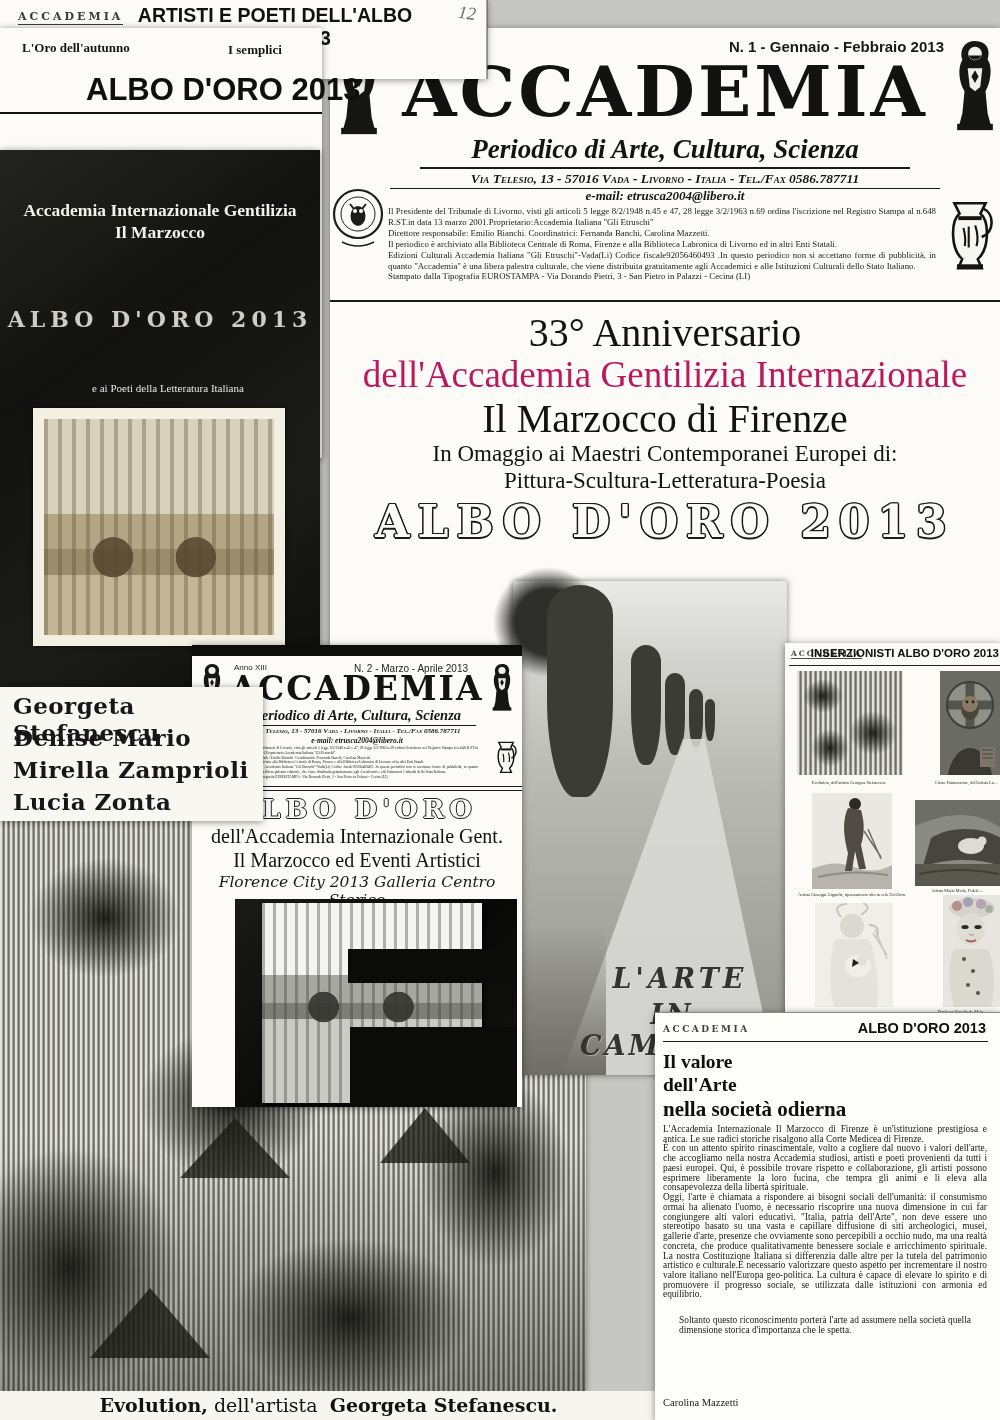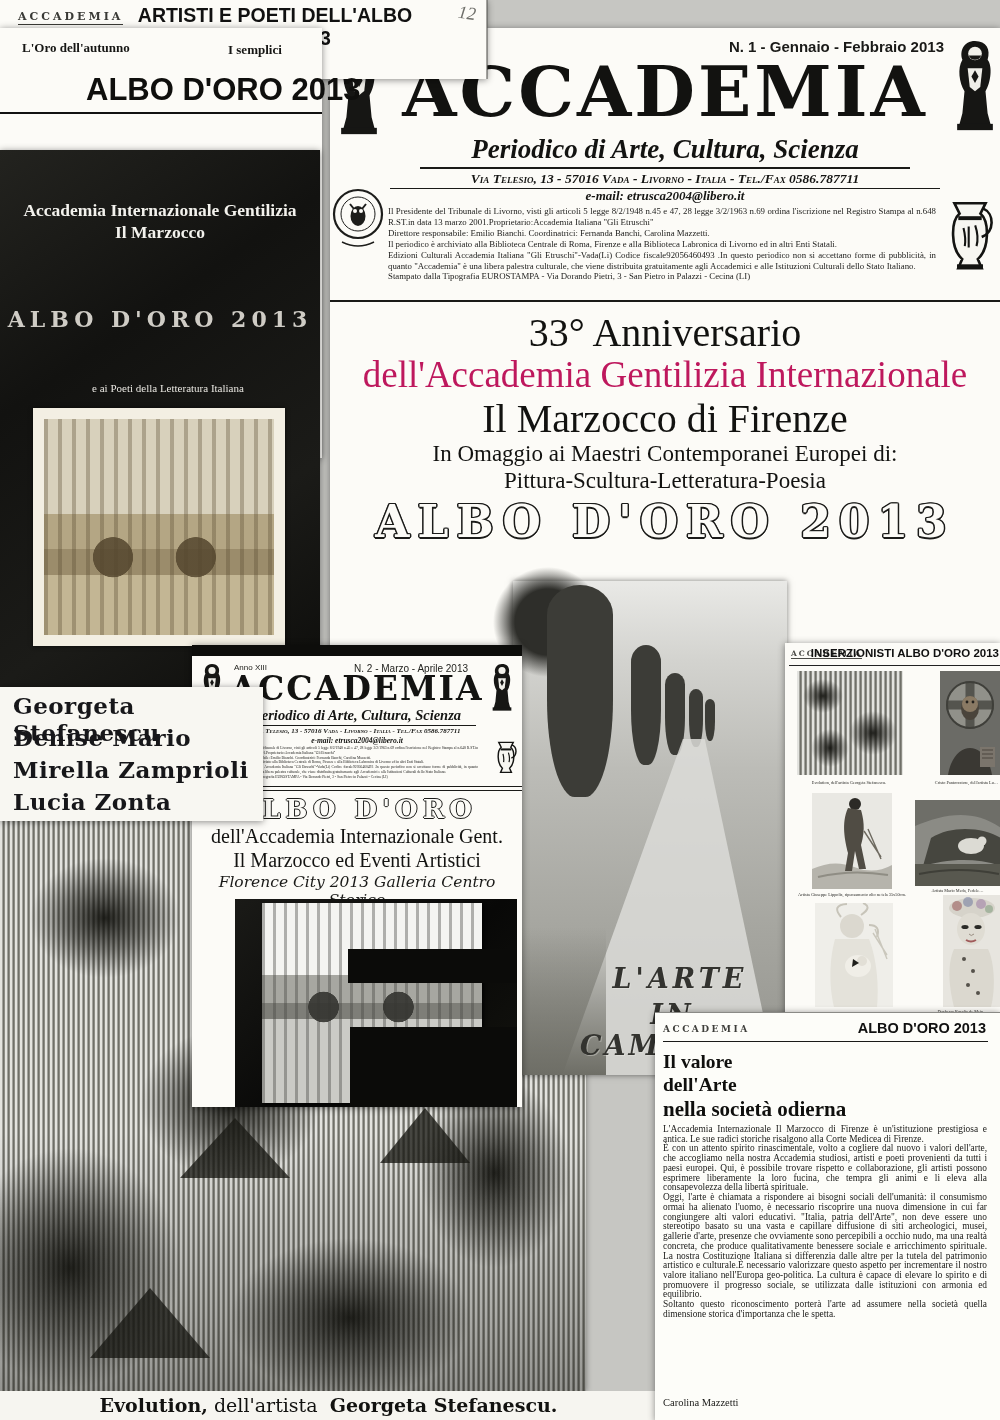--- a/index.html
+++ b/index.html
@@ -321,20 +321,20 @@
     <div class="abs dserif b" style="left:8px;top:11px;font-size:9px;letter-spacing:2.5px;color:#3e3e3a;">ACCADEMIA</div>
     <div class="abs sans b" style="right:14px;top:7px;font-size:14.5px;color:#101010;">ALBO D'ORO 2013</div>
     <div class="abs" style="left:8px;right:12px;top:28px;border-top:1.8px solid #1a1a18;"></div>
     <div class="abs serif b" style="left:8px;top:38px;font-size:19.5px;color:#0f0f0d;">Il valore</div>
     <div class="abs serif b" style="left:8px;top:61px;font-size:19.5px;color:#0f0f0d;">dell'Arte</div>
     <div class="abs serif b" style="left:8px;top:84px;font-size:21px;color:#0f0f0d;text-align:right;">nella società odierna</div>
     <div class="abs serif" style="left:8px;right:13px;top:112px;font-size:9.4px;line-height:1.035;text-align:justify;color:#1a1a18;">
       <p style="margin:0;">L'Accademia Internazionale Il Marzocco di Firenze è un'istituzione prestigiosa e antica. Le sue radici storiche risalgono alla Corte Medicea di Firenze.</p>
       <p style="margin:0;">È con un attento spirito rinascimentale, volto a cogliere dal nuovo i valori dell'arte, che accogliamo nella nostra Accademia studiosi, artisti e poeti provenienti da tutti i paesi europei. Qui, è possibile trovare rispetto e collaborazione, gli artisti possono esprimere liberamente la loro fucina, che tempra gli animi e li eleva alla consapevolezza della libertà spirituale.</p>
       <p style="margin:0;">Oggi, l'arte è chiamata a rispondere ai bisogni sociali dell'umanità: il consumismo ormai ha alienato l'uomo, è necessario riscoprire una nuova dimensione in cui far congiungere alti valori educativi. "Italia, patria dell'Arte", non deve essere uno stereotipo basato su una vasta e capillare diffusione di siti archeologici, musei, gallerie d'arte,  presenze che ovviamente sono percepibili a occhio nudo, ma una realtà concreta, che produce qualitativamente benessere sociale e arricchimento spirituale. La nostra Costituzione Italiana si differenzia dalle altre per la tutela del patrimonio artistico e culturale.È necessario valorizzare questo aspetto per incrementare il nostro valore italiano nell'Europa geo-politica. La cultura è capace di elevare lo spirito e di promuovere il progresso sociale, se utilizzata dalle istituzioni con armonia ed equilibrio.</p>
-      <p style="margin:0;">Soltanto questo riconoscimento porterà l'arte ad assumere nella società quella dimensione storica d'importanza che le spetta.</p>
+      <p style="margin:16px;">Soltanto questo riconoscimento porterà l'arte ad assumere nella società quella dimensione storica d'importanza che le spetta.</p>
     </div>
     <div class="abs serif" style="left:8px;top:384px;font-size:10.5px;color:#1a1a18;">Carolina Mazzetti</div>
   </div>
 
   <div class="abs" style="left:486px;top:0;width:2px;height:79px;background:rgba(90,90,86,.55);"></div>
 
 </div>
 
 </body></html>

